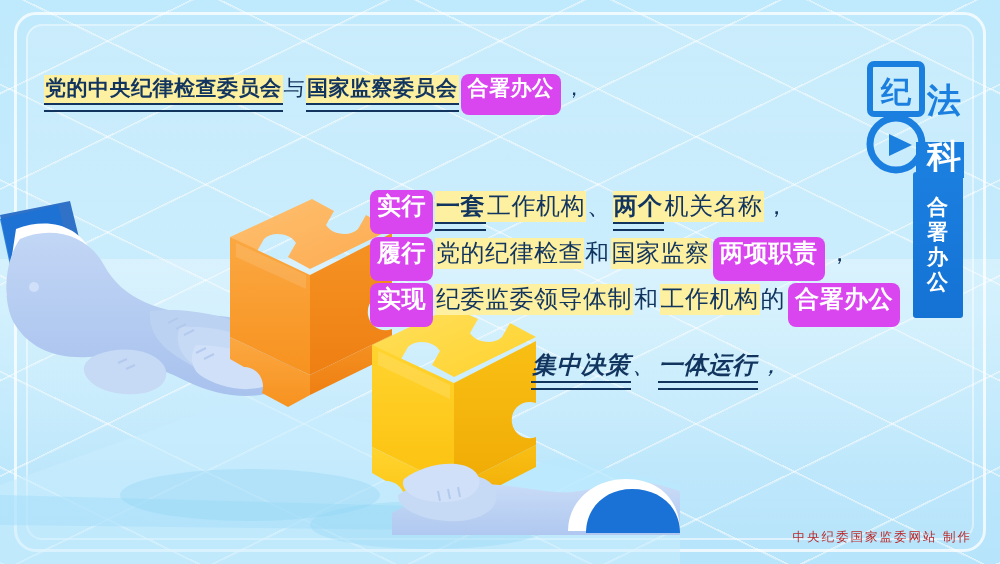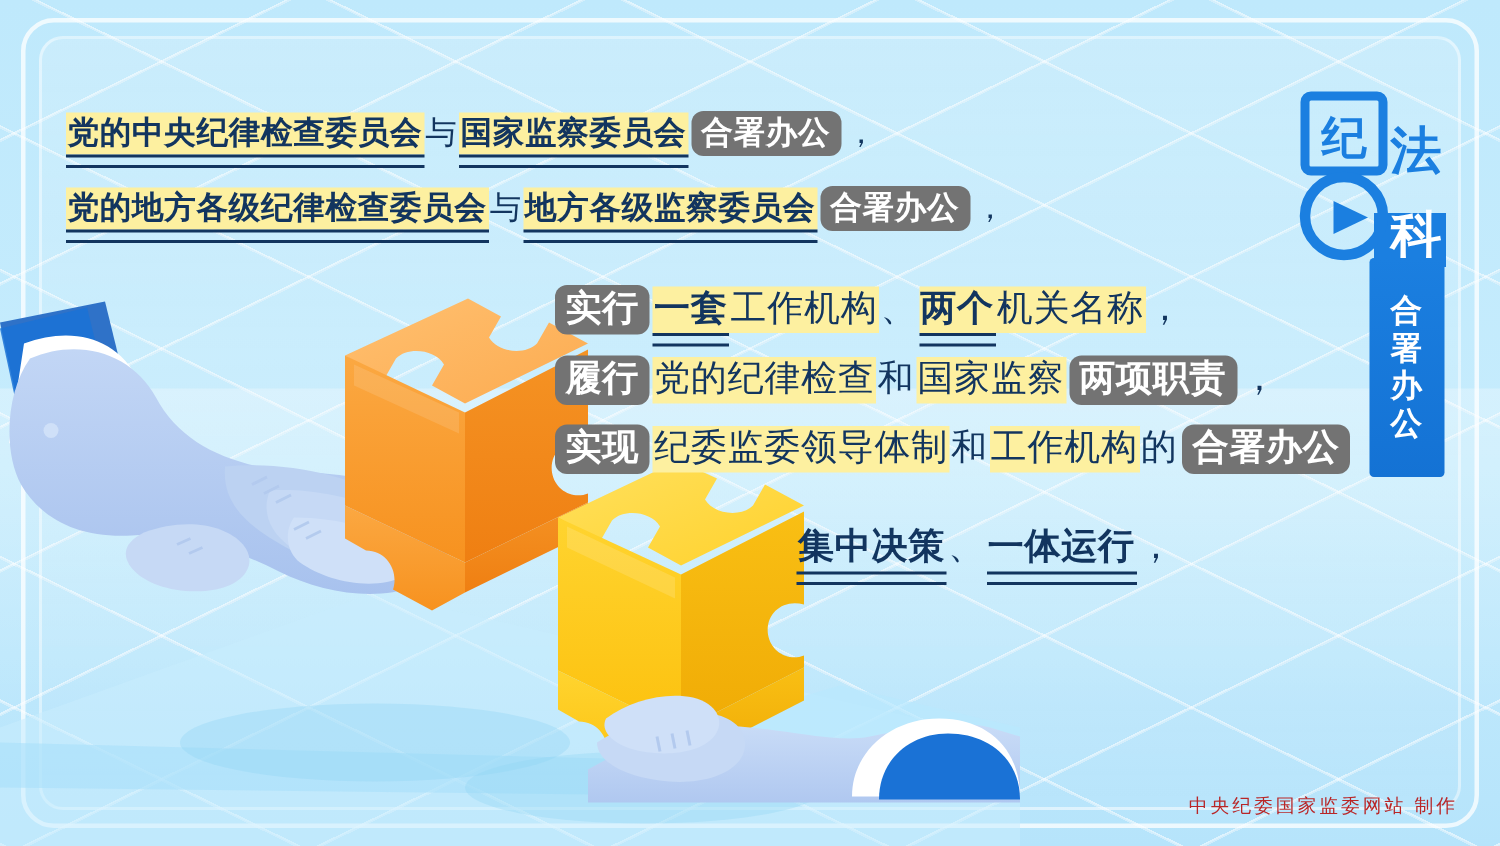--- a/index.html
+++ b/index.html
@@ -49,25 +49,25 @@
   
   .hlu{background:#fdf0a0;padding:3px 1px 4px;font-weight:bold;
        border-bottom:none;position:relative;}
   .hlu::after{content:"";position:absolute;left:0;right:0;bottom:-9px;height:5px;
        border-top:2px solid #12355f;border-bottom:2px solid #12355f;}
   
   .bu{font-weight:bold;position:relative;padding:3px 1px 4px;}
   .bu::after{content:"";position:absolute;left:0;right:0;bottom:-9px;height:5px;
        border-top:2px solid #12355f;border-bottom:2px solid #12355f;}
   
-  .pill{background:#737373;color:#fff;font-weight:bold;border-radius:8px;
-        padding:4px 7px 5px;margin:0 2px;}
+  .pill{background:#d946ef;color:#fff;font-weight:bold;border-radius:8px;
+        padding:4px 7px 16px;margin:0 2px;}
   .plain{padding:3px 1px 4px;}
   .punct{padding:3px 1px 4px;}
-  .l6 .seg,.l7 .seg{font-size:24px;}
+  .l6 .seg,.l7 .seg{font-size:24px;font-style:italic;}
   .l1 .seg,.l2 .seg{font-size:21px;}
 
   
   .logo{position:absolute;left:860px;top:58px;width:118px;height:120px;}
   .vbanner{position:absolute;left:913px;top:172px;width:50px;height:146px;
     background:linear-gradient(180deg,#1b7fe0,#1472d4);border-radius:3px;
     display:flex;flex-direction:column;align-items:center;justify-content:center;
     color:#fff;font-weight:bold;font-size:21px;line-height:1.18;letter-spacing:1px;}
   .vbanner span{display:block;}
 
@@ -209,21 +209,20 @@
           <path d="M438,296 l2,10"></path>
             <path d="M448,294 l2,10"></path>
             <path d="M458,292 l2,10"></path>
         </g>
       </g>
     </svg>
   </div>
 
   <div class="copy">
     <div class="line l1"><span class="seg hlu">党的中央纪律检查委员会</span><span class="seg plain">与</span><span class="seg hlu">国家监察委员会</span><span class="seg pill">合署办公</span><span class="seg punct">，</span></div>
-    <div class="line l2"><span class="seg hlu">党的地方各级纪律检查委员会</span><span class="seg plain">与</span><span class="seg hlu">地方各级监察委员会</span><span class="seg pill">合署办公</span><span class="seg punct">，</span></div>
     <div class="line l3"><span class="seg pill">实行</span><span class="seg hlu">一套</span><span class="seg hl">工作机构</span><span class="seg punct">、</span><span class="seg hlu">两个</span><span class="seg hl">机关名称</span><span class="seg punct">，</span></div>
     <div class="line l4"><span class="seg pill">履行</span><span class="seg hl">党的纪律检查</span><span class="seg plain">和</span><span class="seg hl">国家监察</span><span class="seg pill">两项职责</span><span class="seg punct">，</span></div>
     <div class="line l5"><span class="seg pill">实现</span><span class="seg hl">纪委监委领导体制</span><span class="seg plain">和</span><span class="seg hl">工作机构</span><span class="seg plain">的</span><span class="seg pill">合署办公</span><span class="seg punct">，</span></div>
     <div class="line l6"><span class="seg bu">集中决策</span><span class="seg punct">、</span><span class="seg bu">一体运行</span><span class="seg punct">，</span></div>
   </div>
 
   <div class="logo">
     <svg width="118" height="120" viewBox="0 0 118 120" xmlns="http://www.w3.org/2000/svg">
       <rect x="56" y="84" width="48" height="36" fill="#1b7fe0"></rect>
       <rect x="10" y="6" width="52" height="50" rx="4" fill="none" stroke="#1b7fe0" stroke-width="6"></rect>

